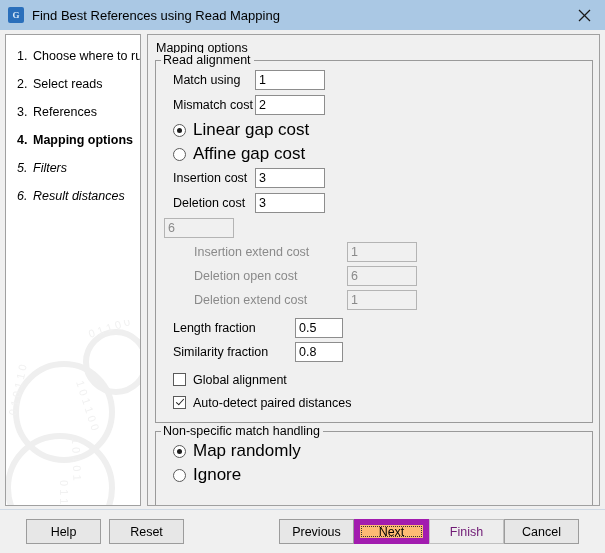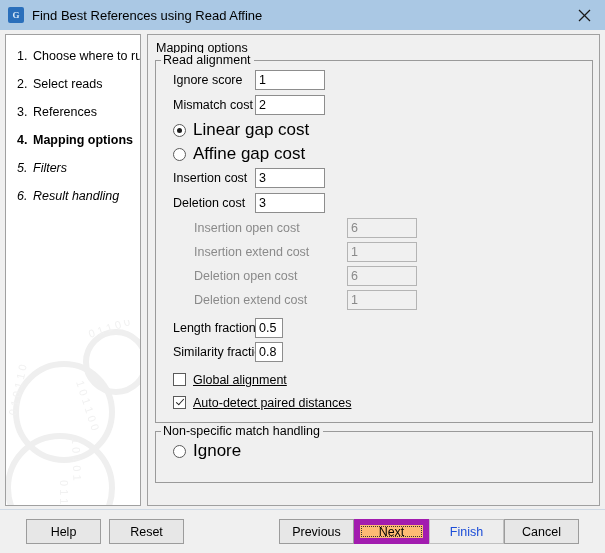--- a/index.html
+++ b/index.html
@@ -203,21 +203,21 @@
     font-size: 12.5px;
     color: #000;
     background: #ffffff;
     border: 1px solid #8d8d8d;
     height: 20px;
     box-sizing: border-box;
     padding: 0 3px;
     outline: none;
   }
   input.textbox.w-wide { width: 70px; }
-  input.textbox.w-narrow { width: 28px; }
+  input.textbox.w-narrow { width: 48px; margin-left: 40px; }
   input.textbox.disabled {
     background: #f0f0f0;
     border: 1px solid #b4b4b4;
     color: #8a8a8a;
     width: 70px;
   }
 
   
   .radio-row {
     display: flex;
@@ -273,21 +273,21 @@
     content: "";
     position: absolute;
     left: 4px;
     top: 0px;
     width: 3px;
     height: 7px;
     border: solid #1d1d1d;
     border-width: 0 1.6px 1.6px 0;
     transform: rotate(42deg);
   }
-  .check-label { font-size: 12.5px; text-decoration: underline; }
+  .check-label { font-size: 12.5px; }
 
   
   .buttonbar {
     height: 44px;
     flex: 0 0 auto;
     border-top: 1px solid #cfd9e4;
     background: #f0f0f0;
     display: flex;
     align-items: center;
     padding: 0 26px;
@@ -304,41 +304,41 @@
     font-family: "Liberation Sans", sans-serif;
     font-size: 12.5px;
     color: #000;
     display: flex;
     align-items: center;
     justify-content: center;
     box-sizing: border-box;
     cursor: default;
     padding: 0 8px;
   }
-  .btn.disabled { color: #1d4ed8; border-color: #c0c0c0; background: #ededed; }
+  .btn.disabled { color: #701a75; border-color: #c0c0c0; background: #ededed; }
   .btn.focused {
     border: 6px solid #a21caf;
     background: #fdba74;
     position: relative;
   }
   .btn.focused .focus-ring {
     position: absolute;
     left: 1px; right: 1px; top: 1px; bottom: 1px;
     border: 1px dotted #333;
     pointer-events: none;
   }
 </style>
 </head>
 <body>
 
 <div class="window">
 
   <div class="titlebar">
     <div class="app-icon"></div>
-    <div class="title-text">Find Best References using Read Affine</div>
+    <div class="title-text">Find Best References using Read Mapping</div>
     <div class="close-btn">
       <svg width="13" height="13" viewBox="0 0 13 13">
         <line x1="1" y1="1" x2="12" y2="12" stroke="#1a1a1a" stroke-width="1.3"></line>
         <line x1="12" y1="1" x2="1" y2="12" stroke="#1a1a1a" stroke-width="1.3"></line>
       </svg>
     </div>
   </div>
 
   <div class="body-area">
 
@@ -373,33 +373,33 @@
         <li class="step current">
           <span class="step-num">4.</span>
           <span class="step-label">Mapping options</span>
         </li>
         <li class="step upcoming">
           <span class="step-num">5.</span>
           <span class="step-label">Filters</span>
         </li>
         <li class="step upcoming">
           <span class="step-num">6.</span>
-          <span class="step-label">Result handling</span>
+          <span class="step-label">Result distances</span>
         </li>
       </ul>
     </div>
 
     <div class="main-panel">
       <div class="panel-heading">Mapping options</div>
 
       <div class="groupbox">
         <div class="gb-title">Read alignment</div>
 
         <div class="row">
-          <span class="field-label lbl-main">Ignore score</span>
+          <span class="field-label lbl-main">Match using</span>
           <input class="textbox w-wide" type="text" value="1" style="">
         </div>
 
         <div class="row">
           <span class="field-label lbl-main">Mismatch cost</span>
           <input class="textbox w-wide" type="text" value="2" style="">
         </div>
 
         <div class="radio-row">
           <span class="radio checked"></span>
@@ -415,21 +415,20 @@
           <span class="field-label lbl-main">Insertion cost</span>
           <input class="textbox w-wide" type="text" value="3" style="">
         </div>
 
         <div class="row">
           <span class="field-label lbl-main">Deletion cost</span>
           <input class="textbox w-wide" type="text" value="3" style="">
         </div>
 
         <div class="row tight">
-          <span class="field-label lbl-sub">Insertion open cost</span>
           <input class="textbox disabled" type="text" disabled="" value="6" style="">
         </div>
 
         <div class="row tight">
           <span class="field-label lbl-sub">Insertion extend cost</span>
           <input class="textbox disabled" type="text" disabled="" value="1" style="">
         </div>
 
         <div class="row tight">
           <span class="field-label lbl-sub">Deletion open cost</span>
@@ -458,20 +457,24 @@
 
         <div class="check-row">
           <span class="checkbox checked"></span>
           <span class="check-label">Auto-detect paired distances</span>
         </div>
       </div>
 
       <div class="groupbox" style="padding-bottom:18px;">
         <div class="gb-title">Non-specific match handling</div>
 
+        <div class="radio-row">
+          <span class="radio checked"></span>
+          <span class="radio-label">Map randomly</span>
+        </div>
 
         <div class="radio-row">
           <span class="radio"></span>
           <span class="radio-label">Ignore</span>
         </div>
       </div>
 
     </div>
   </div>
 

